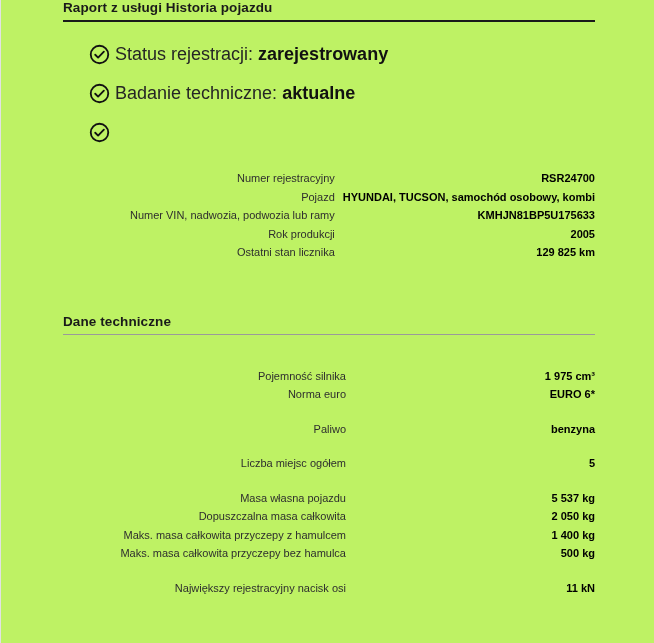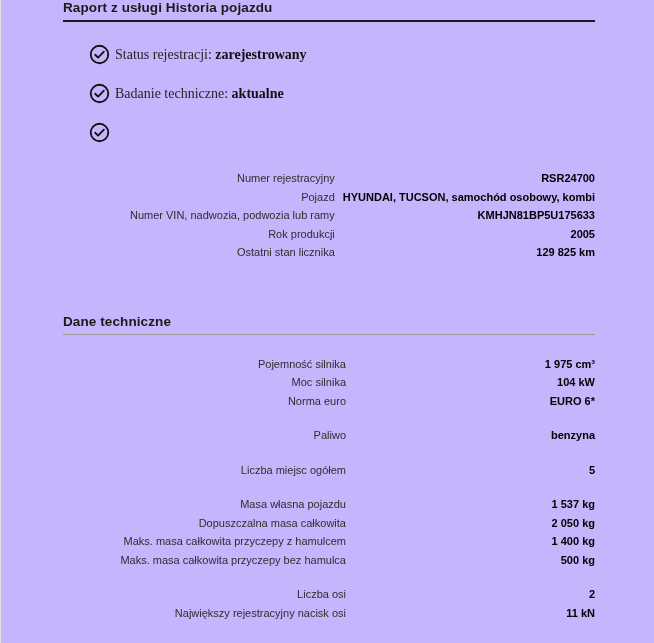--- a/index.html
+++ b/index.html
@@ -14,21 +14,21 @@
     position: relative;
     font-family: "Liberation Sans", "DejaVu Sans", sans-serif;
     color: #1a1a1a;
     overflow: hidden;
   }
   .page {
     position: absolute;
     left: 0; top: 0;
     width: 654px;
     height: 643px;
-    background: #c4b5fd;
+    background: #bef264;
     border-left: 1px solid #e2e2e2;
     box-sizing: border-box;
   }
   .content {
     position: absolute;
     left: 62px;
     top: 0;
     width: 532px;
   }
 
@@ -65,25 +65,24 @@
   }
   .status-row:last-child { margin-bottom: 0; }
   .check-icon {
     width: 21px;
     height: 21px;
     flex: 0 0 21px;
     margin-right: 5px;
     display: block;
   }
   .status-text {
-    font-size: 14px;
+    font-size: 18px;
     line-height: 21px;
     color: #252525;
     white-space: nowrap;
-    font-family: Liberation Serif, serif;
   }
   .status-text b {
     font-weight: bold;
     color: #111111;
   }
 
   
   .spec-table {
     width: 100%;
     border-collapse: collapse;
@@ -109,21 +108,21 @@
     white-space: nowrap;
   }
   tr.gap td {
     height: 16px;
     line-height: 16px;
     font-size: 0;
   }
 
   #block-vehicle { margin-top: 26px; }
   #heading-tech  { margin-top: 52px; }
-  #block-tech    { margin-top: 20px; }
+  #block-tech    { margin-top: 32px; }
 </style>
 </head>
 <body>
 
 <div class="page">
   <div class="content">
 
     <div class="section-title">Raport z usługi Historia pojazdu</div>
     <div class="rule-thick"></div>
 
@@ -178,24 +177,20 @@
     <div class="section-title" id="heading-tech">Dane techniczne</div>
     <div class="rule-thin"></div>
 
     <table class="spec-table" id="block-tech">
       <tbody id="tech-body">
           <tr>
             <td class="k">Pojemność silnika</td>
             <td class="v">1 975 cm³</td>
           </tr>
           <tr>
-            <td class="k">Moc silnika</td>
-            <td class="v">104 kW</td>
-          </tr>
-          <tr>
             <td class="k">Norma euro</td>
             <td class="v">EURO 6*</td>
           </tr>
           <tr class="gap">
             <td></td>
             <td></td>
           </tr>
           <tr>
             <td class="k">Paliwo</td>
             <td class="v">benzyna</td>
@@ -207,43 +202,39 @@
           <tr>
             <td class="k">Liczba miejsc ogółem</td>
             <td class="v">5</td>
           </tr>
           <tr class="gap">
             <td></td>
             <td></td>
           </tr>
           <tr>
             <td class="k">Masa własna pojazdu</td>
-            <td class="v">1 537 kg</td>
+            <td class="v">5 537 kg</td>
           </tr>
           <tr>
             <td class="k">Dopuszczalna masa całkowita</td>
             <td class="v">2 050 kg</td>
           </tr>
           <tr>
             <td class="k">Maks. masa całkowita przyczepy z hamulcem</td>
             <td class="v">1 400 kg</td>
           </tr>
           <tr>
             <td class="k">Maks. masa całkowita przyczepy bez hamulca</td>
             <td class="v">500 kg</td>
           </tr>
           <tr class="gap">
             <td></td>
             <td></td>
           </tr>
           <tr>
-            <td class="k">Liczba osi</td>
-            <td class="v">2</td>
-          </tr>
-          <tr>
             <td class="k">Największy rejestracyjny nacisk osi</td>
             <td class="v">11 kN</td>
           </tr>
         </tbody>
     </table>
 
   </div>
 </div>
 
 </body></html>

